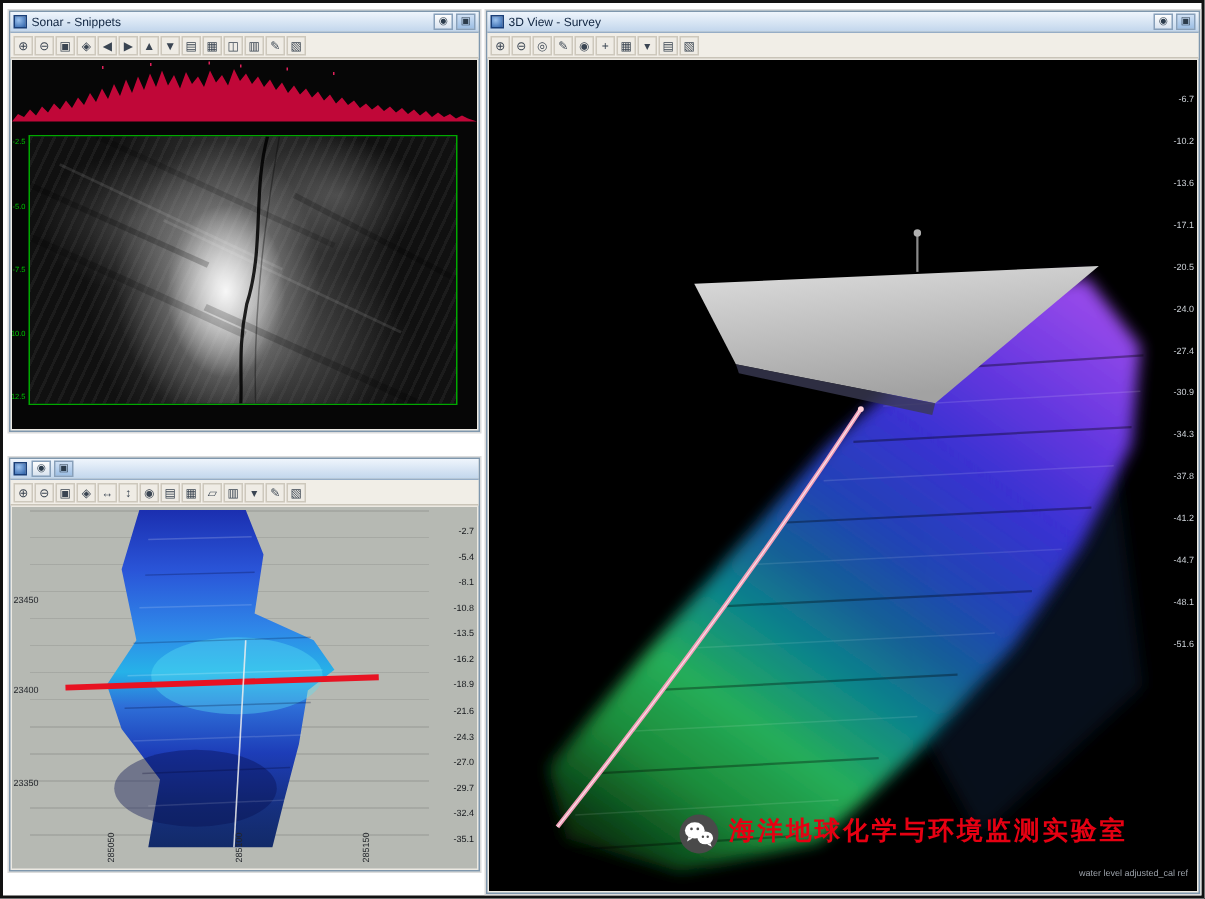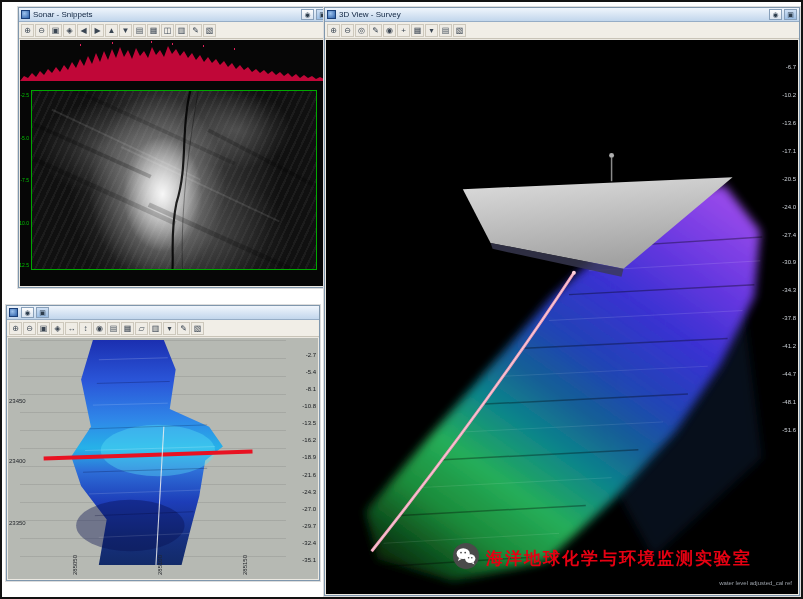--- a/index.html
+++ b/index.html
@@ -18,21 +18,21 @@
   .tbtn{width:13px;height:11px;font-size:7px;line-height:9px;text-align:center;color:#2c3c4c;
         background:linear-gradient(#fdfdfd,#d9e3ef);border:1px solid #88a0ba;padding:0;flex:none}
   .tbtn.blue{background:linear-gradient(#cfe0f4,#9cbee4)}
   .toolbar{height:17px;display:flex;align-items:center;gap:1px;padding:1px 2px;
            background:#f1eee7;border-bottom:1px solid #c9c4b8}
   .tool{width:13px;height:13px;font-size:8px;line-height:11px;text-align:center;color:#3a4552;
         background:#efece5;border:1px solid #cdc8bc;padding:0;flex:none}
   .content{position:absolute;left:1px;right:1px;bottom:1px;top:32px;overflow:hidden}
 
   
-  #win-sonar{left:16px;top:5px;width:314px;height:281px}
+  #win-sonar{left:4px;top:5px;width:314px;height:281px}
   #win-plan {left:4px;top:303px;width:314px;height:276px}
   #win-3d   {left:322px;top:5px;width:476px;height:589px}
 
   
   #win-sonar .content{background:#060606}
   .trace-svg{position:absolute;top:0;left:0;width:100%;height:46px}
   .sonar-frame{position:absolute;left:11px;right:13px;top:50px;bottom:16px;border:1px solid #00a800}
   .sonar-image{position:absolute;inset:0;
     background:
       radial-gradient(ellipse 55px 80px at 46% 58%, rgba(255,255,255,.92), rgba(255,255,255,0) 72%),
@@ -62,21 +62,21 @@
 
   
   #win-3d .content{background:#000}
   .scene-svg{position:absolute;inset:0;width:100%;height:100%}
   .v3-scale{position:absolute;right:2px;top:24px;height:370px;width:24px;display:flex;
             flex-direction:column;justify-content:space-between;align-items:flex-end}
   .v3-scale span{font-size:6px;color:#ced3d9;line-height:7px}
   .v3-footer{position:absolute;right:6px;bottom:8px;font-size:6px;color:#9aa0a8}
 
   
-  .watermark{position:absolute;left:450px;top:540px;display:flex;align-items:flex-end;gap:6px;z-index:50}
+  .watermark{position:absolute;left:450px;top:540px;display:flex;align-items:flex-start;gap:6px;z-index:50}
   .watermark-text{font-size:17px;font-weight:bold;color:#e60012;letter-spacing:2px;white-space:nowrap}
 </style>
 </head>
 <body>
 
 <div class="screen">
 
   <section class="win" id="win-sonar">
     <header class="titlebar">
       <span class="wicon"></span>

